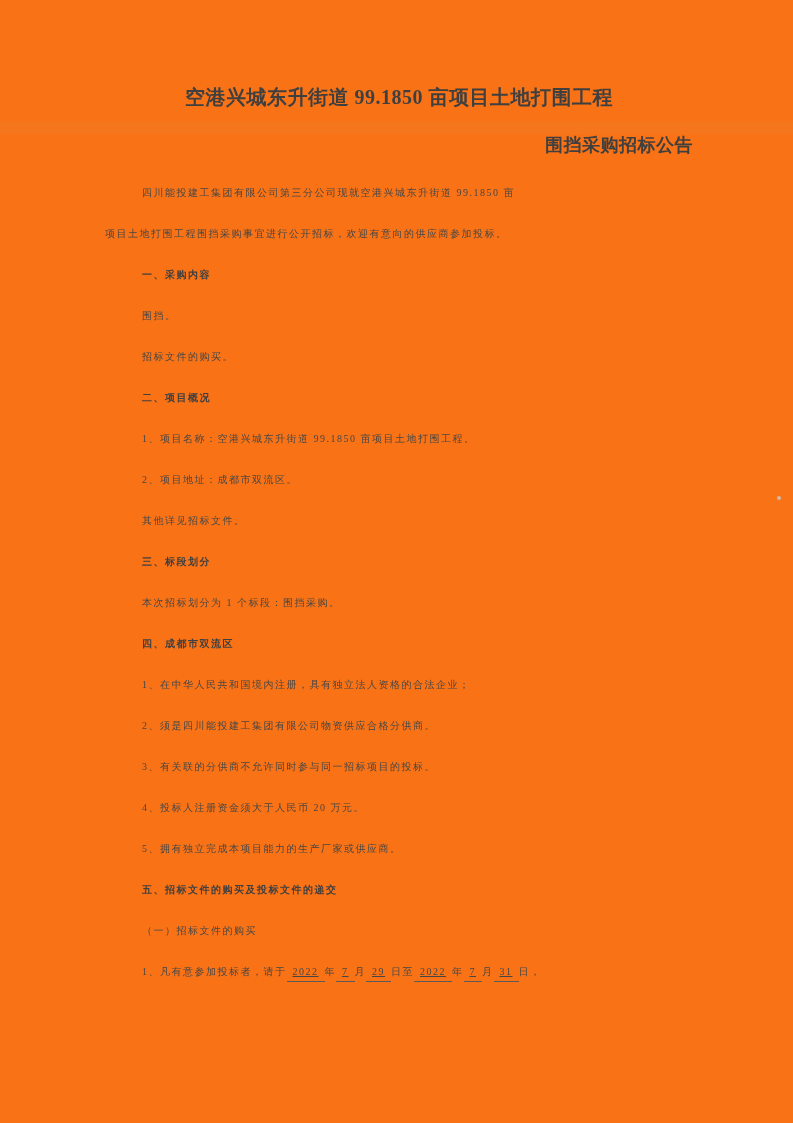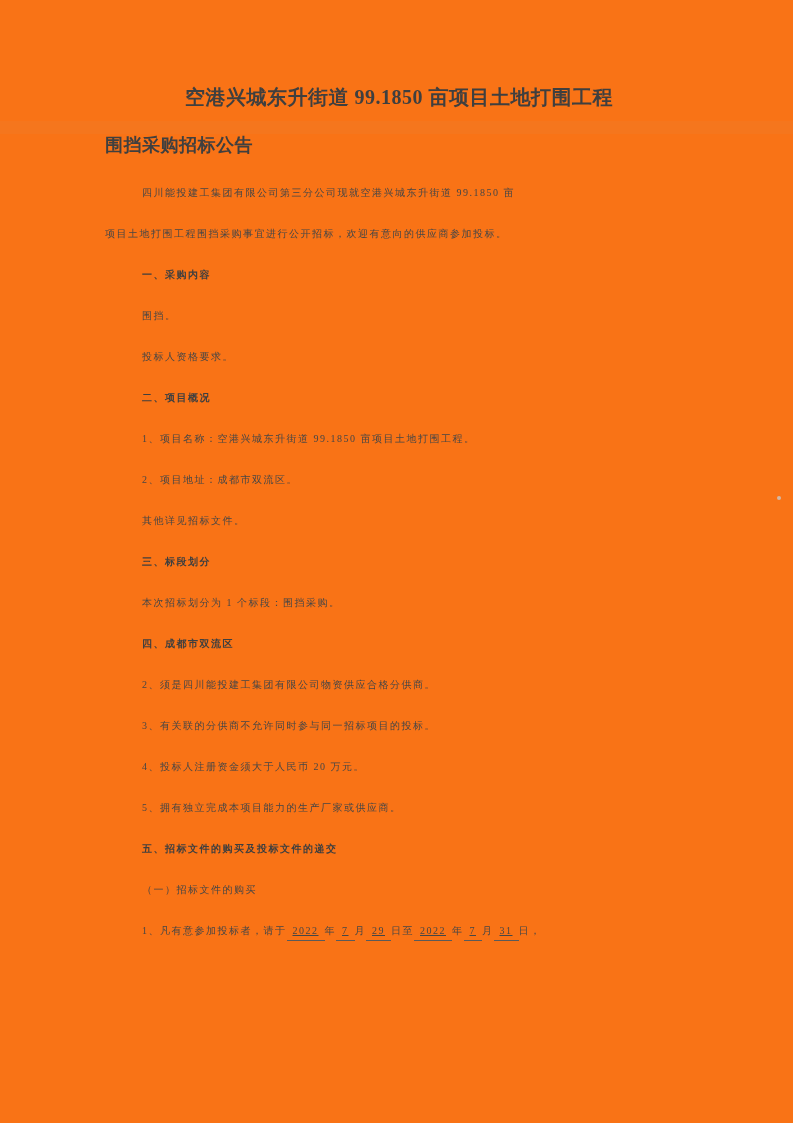--- a/index.html
+++ b/index.html
@@ -26,21 +26,21 @@
     font-weight: bold;
     text-align: center;
     color: #3f3f3f;
     letter-spacing: 0.5px;
   }
   .doc-subtitle {
     margin: 22px 0 0 0;
     font-size: 18px;
     line-height: 26px;
     font-weight: bold;
-    text-align: left;
+    text-align: right;
     color: #3f3f3f;
     letter-spacing: 0.5px;
   }
   p.body-line {
     margin: 0;
     font-size: 10px;
     line-height: 41px;
     letter-spacing: 1.5px;
     text-indent: 37px;
     color: #464646;
@@ -89,31 +89,32 @@
 
   <div class="content">
 
     <h1 class="doc-title">空港兴城东升街道 99.1850 亩项目土地打围工程</h1>
     <h2 class="doc-subtitle">围挡采购招标公告</h2>
 
     <p class="body-line intro"><span>四川能投建工集团有限公司第三分公司现就空港兴城东升街道 99.1850 亩</span><br><span>项目土地打围工程围挡采购事宜进行公开招标，欢迎有意向的供应商参加投标。</span></p>
 
     <p class="body-line heading">一、采购内容</p>
     <p class="body-line">围挡。</p>
-    <p class="body-line">投标人资格要求。</p>
+    <p class="body-line">招标文件的购买。</p>
 
     <p class="body-line heading">二、项目概况</p>
     <p class="body-line">1、项目名称：空港兴城东升街道 99.1850 亩项目土地打围工程。</p>
     <p class="body-line">2、项目地址：成都市双流区。</p>
     <p class="body-line">其他详见招标文件。</p>
 
     <p class="body-line heading">三、标段划分</p>
     <p class="body-line">本次招标划分为 1 个标段：围挡采购。</p>
 
     <p class="body-line heading">四、成都市双流区</p>
+    <p class="body-line">1、在中华人民共和国境内注册，具有独立法人资格的合法企业；</p>
     <p class="body-line">2、须是四川能投建工集团有限公司物资供应合格分供商。</p>
     <p class="body-line">3、有关联的分供商不允许同时参与同一招标项目的投标。</p>
     <p class="body-line">4、投标人注册资金须大于人民币 20 万元。</p>
     <p class="body-line">5、拥有独立完成本项目能力的生产厂家或供应商。</p>
 
     <p class="body-line heading">五、招标文件的购买及投标文件的递交</p>
     <p class="body-line">（一）招标文件的购买</p>
 
     <p class="body-line"><span>1、凡有意参加投标者，请于</span><span class="blank">2022</span><span>年</span><span class="blank">7</span><span>月</span><span class="blank">29</span><span>日至</span><span class="blank">2022</span><span>年</span><span class="blank">7</span><span>月</span><span class="blank">31</span><span>日，</span></p>
 

